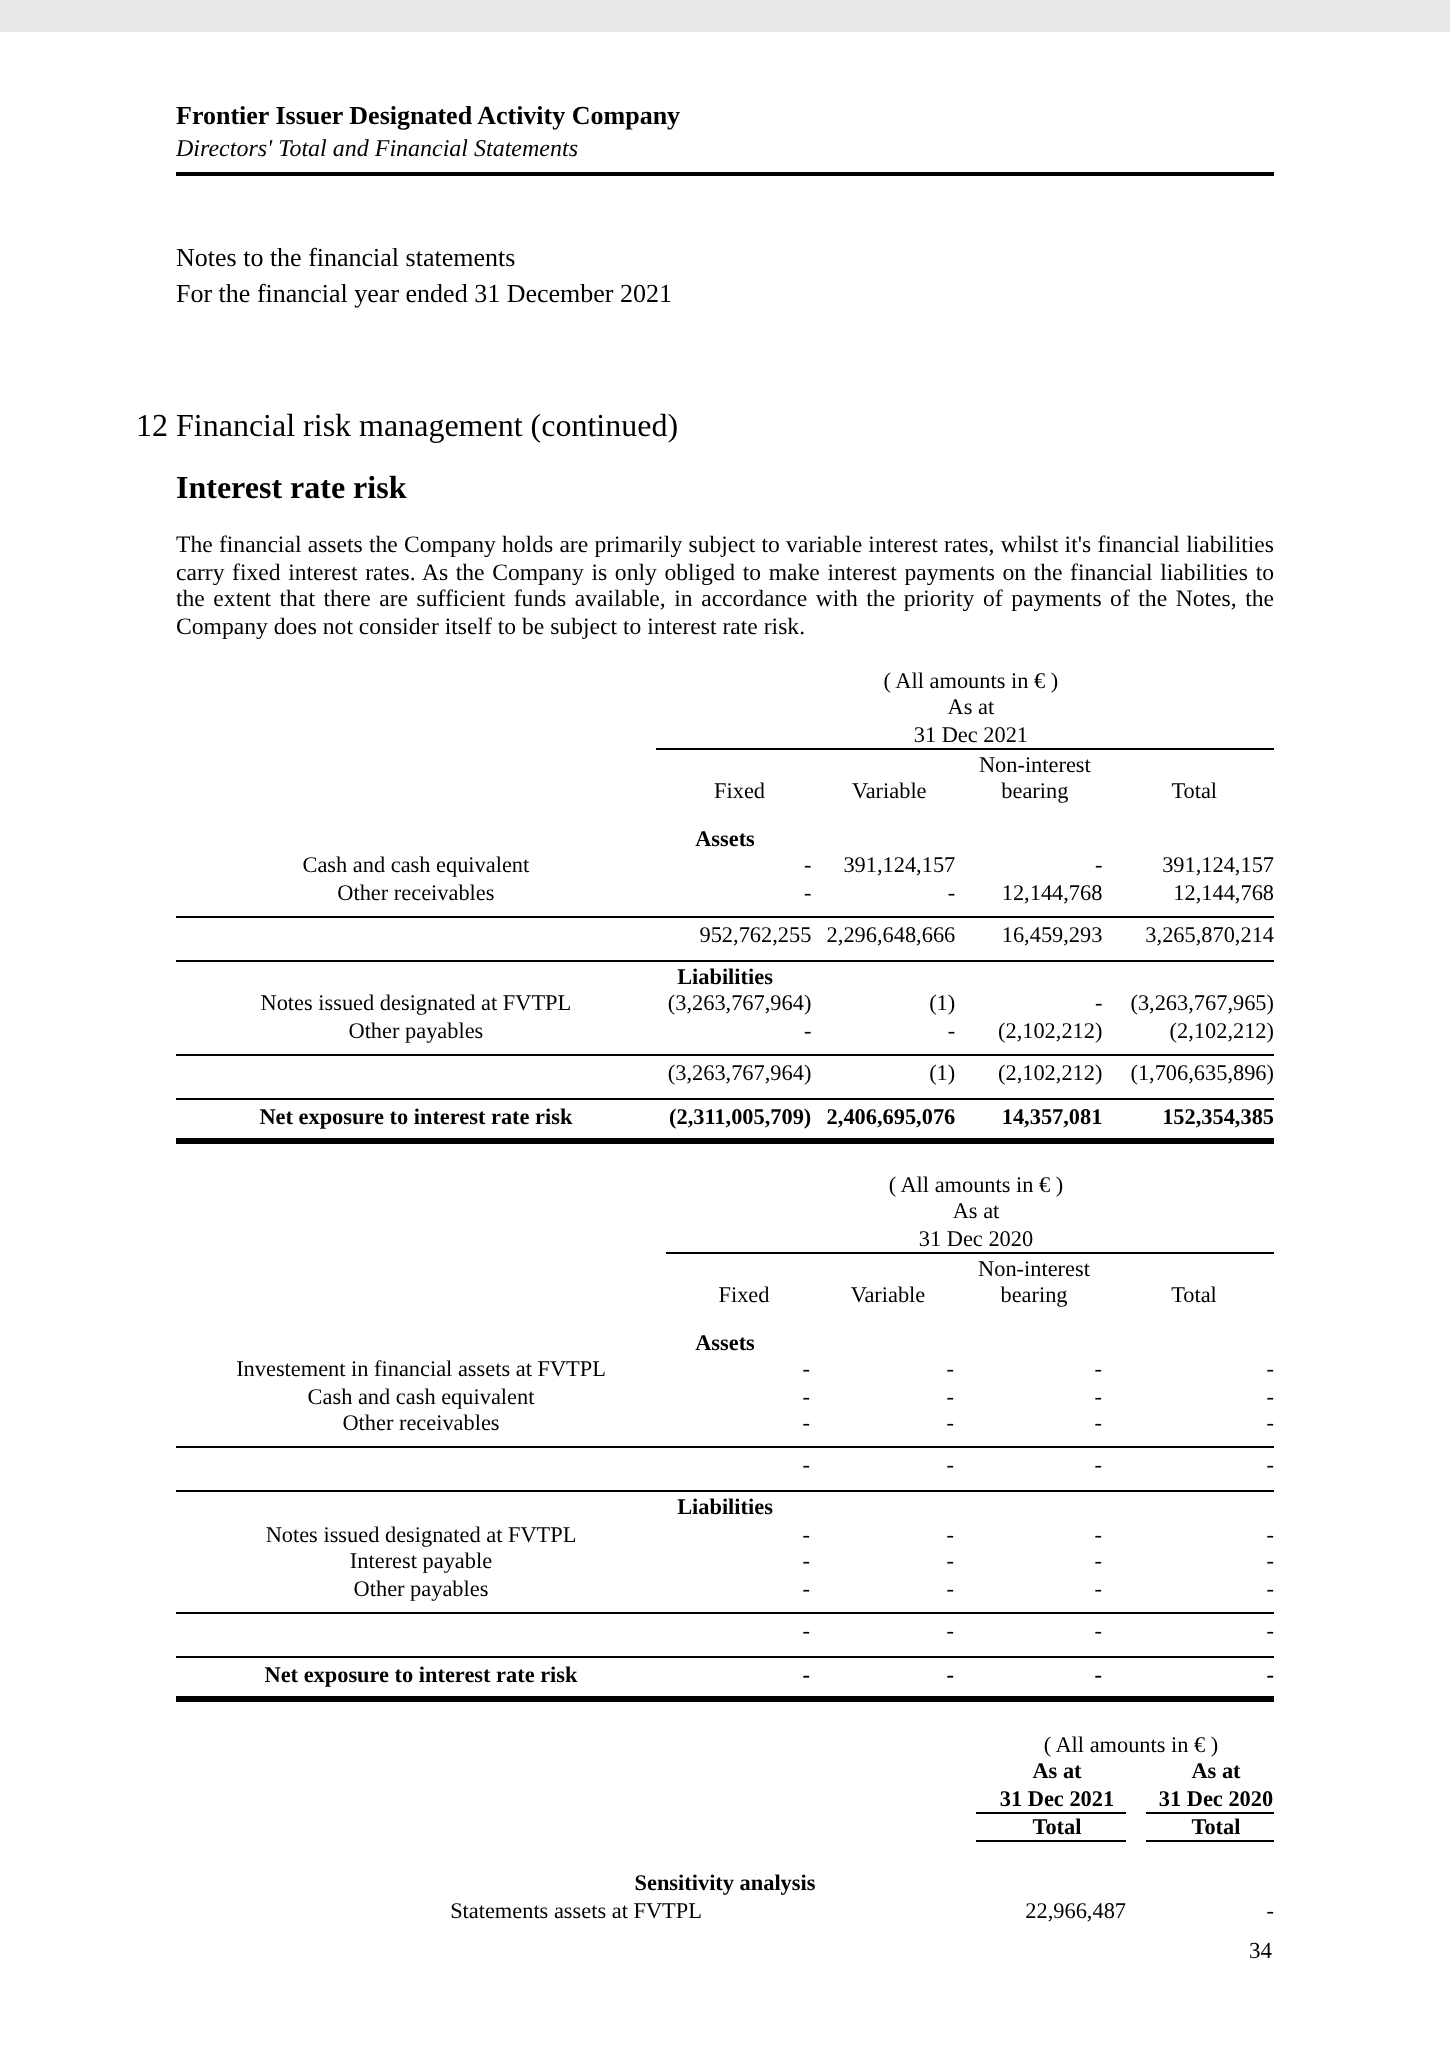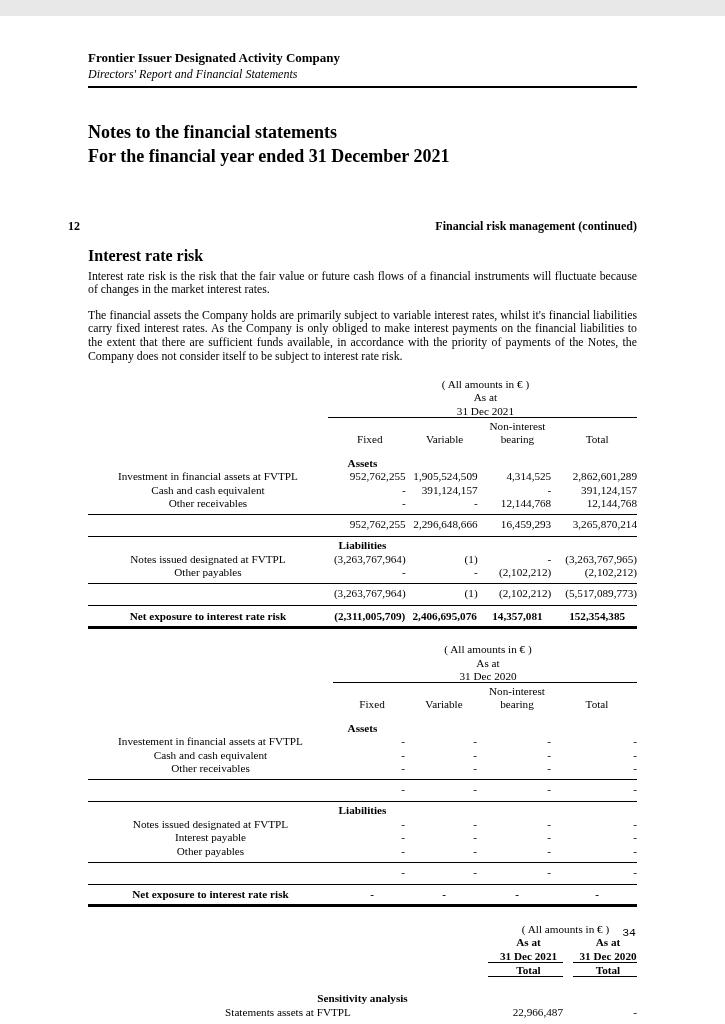--- a/index.html
+++ b/index.html
@@ -11,76 +11,75 @@
     color: #000;
     font-family: "Liberation Serif", "DejaVu Serif", serif;
     box-sizing: border-box;
     padding: 34px 88px 0 88px;
     overflow: hidden;
   }
   .company   { font-size: 13px; font-weight: bold; }
   .subtitle  { font-size: 12px; font-style: italic; margin-top: 1px; }
   .head-rule { border: 0; border-top: 2px solid #000; margin: 4px 0 0 0; }
 
-  .doc-title { margin-top: 32px; font-size: 18px; font-weight: bold; line-height: 1.35; }
-
-  .note-heading { margin-top: 50px; margin-left: -20px; display: flex; font-size: 12px; font-weight: bold; justify-content: space-between; }
+  .doc-title { margin-top: 32px; font-size: 13px; font-weight: normal; line-height: 1.35; }
+
+  .note-heading { margin-top: 50px; margin-left: -20px; display: flex; font-size: 16px; font-weight: normal; }
   .note-num  { width: 20px; flex: 0 0 20px; }
 
   .irr-title { margin-top: 13px; font-size: 16px; font-weight: bold; }
   p.body-text { font-size: 11.8px; line-height: 13.6px; text-align: justify; margin: 5px 0 0 0; }
   p.body-text.second { margin-top: 12px; }
 
   table.fin { width: 100%; border-collapse: collapse; font-size: 11.2px; margin-top: 13px; }
   table.fin td, table.fin th { padding: 1.5px 0 0 6px; vertical-align: bottom; font-weight: normal; }
   table.fin .lbl { padding-left: 0; text-align: center; }
   .num  { text-align: right; white-space: nowrap; }
   .ctr  { text-align: center; }
   .b    { font-weight: bold; }
   .rule-b { border-bottom: 1.5px solid #000; padding-bottom: 2px; }
   tr.colhead th { text-align: center; font-weight: normal; vertical-align: bottom; line-height: 1.2; padding-top: 2px; }
   .prewrap { white-space: pre-line; }
   tr.sect td { font-weight: bold; }
   tr.sect-assets td { padding-top: 10px; font-weight: bold; }
   tr.sect-liab td { border-top: 1px solid #000; padding-top: 2px; font-weight: bold; }
   tr.pre-sub td { padding-bottom: 5px; }
   tr.sub td { border-top: 1px solid #000; padding-top: 3px; padding-bottom: 6px; }
-  tr.net td { border-top: 1px solid #000; border-bottom: 3px solid #000; padding-top: 3.5px; padding-bottom: 4px; font-weight: bold; text-align: center; }
+  tr.net td { border-top: 1px solid #000; border-bottom: 3px solid #000; padding-top: 3.5px; padding-bottom: 4px; font-weight: bold; }
 
   table.t3 { width: 100%; border-collapse: collapse; font-size: 11.2px; margin-top: 14px; }
   table.t3 td { padding: 1.5px 0 0 6px; vertical-align: bottom; }
   table.t3 .lbl { padding-left: 0; text-align: center; }
   .rule-c { border-bottom: 1.3px solid #000; padding-bottom: 1px; }
   tr.t3-sect td { padding-top: 15px; font-weight: bold; }
 
-  .pageno { position: absolute; top: 910px; right: 89px; font-size: 11.5px; font-family: Liberation Mono, monospace; }
+  .pageno { position: absolute; top: 954px; right: 89px; font-size: 11.5px; }
 </style>
 </head>
 <body>
 
 <div class="page">
 
   <div>
     <div class="company">Frontier Issuer Designated Activity Company</div>
-    <div class="subtitle">Directors' Report and Financial Statements</div>
+    <div class="subtitle">Directors' Total and Financial Statements</div>
     <hr class="head-rule">
   </div>
 
   <div class="doc-title">
     <div>Notes to the financial statements</div>
     <div>For the financial year ended 31 December 2021</div>
   </div>
 
   <div class="note-heading">
     <span class="note-num">12</span>
     <span>Financial risk management (continued)</span>
   </div>
 
   <div class="irr-title">Interest rate risk</div>
-  <p class="body-text">Interest rate risk is the risk that the fair value or future cash flows of a financial instruments will fluctuate because of changes in the market interest rates.</p>
   <p class="body-text second">The financial assets the Company holds are primarily subject to variable interest rates, whilst it's financial liabilities carry fixed interest rates. As the Company is only obliged to make interest payments on the financial liabilities to the extent that there are sufficient funds available, in accordance with the priority of payments of the Notes, the Company does not consider itself to be subject to interest rate risk.</p>
 
   <table class="fin">
     <colgroup>
         <col style="width:245px">
         <col style="width:72px">
         <col style="width:72px">
         <col style="width:74px">
         <col style="width:86px">
       </colgroup>
@@ -102,27 +101,20 @@
       <th>Fixed</th>
       <th>Variable</th>
       <th class="prewrap">Non-interest
 bearing</th>
       <th>Total</th>
     </tr>
     <tr class="sect sect-assets">
           <td colspan="5" class="lbl">Assets</td>
         </tr>
     <tr>
-      <td class="lbl">Investment in financial assets at FVTPL</td>
-      <td class="num">952,762,255</td>
-      <td class="num">1,905,524,509</td>
-      <td class="num">4,314,525</td>
-      <td class="num">2,862,601,289</td>
-    </tr>
-    <tr>
       <td class="lbl">Cash and cash equivalent</td>
       <td class="num">-</td>
       <td class="num">391,124,157</td>
       <td class="num">-</td>
       <td class="num">391,124,157</td>
     </tr>
     <tr class="pre-sub">
       <td class="lbl">Other receivables</td>
       <td class="num">-</td>
       <td class="num">-</td>
@@ -151,21 +143,21 @@
       <td class="num">-</td>
       <td class="num">-</td>
       <td class="num">(2,102,212)</td>
       <td class="num">(2,102,212)</td>
     </tr>
     <tr class="sub">
       <td class="lbl"></td>
       <td class="num">(3,263,767,964)</td>
       <td class="num">(1)</td>
       <td class="num">(2,102,212)</td>
-      <td class="num">(5,517,089,773)</td>
+      <td class="num">(1,706,635,896)</td>
     </tr>
     <tr class="net">
       <td class="lbl">Net exposure to interest rate risk</td>
       <td class="num">(2,311,005,709)</td>
       <td class="num">2,406,695,076</td>
       <td class="num">14,357,081</td>
       <td class="num">152,354,385</td>
     </tr>
   </tbody>
     </table>

